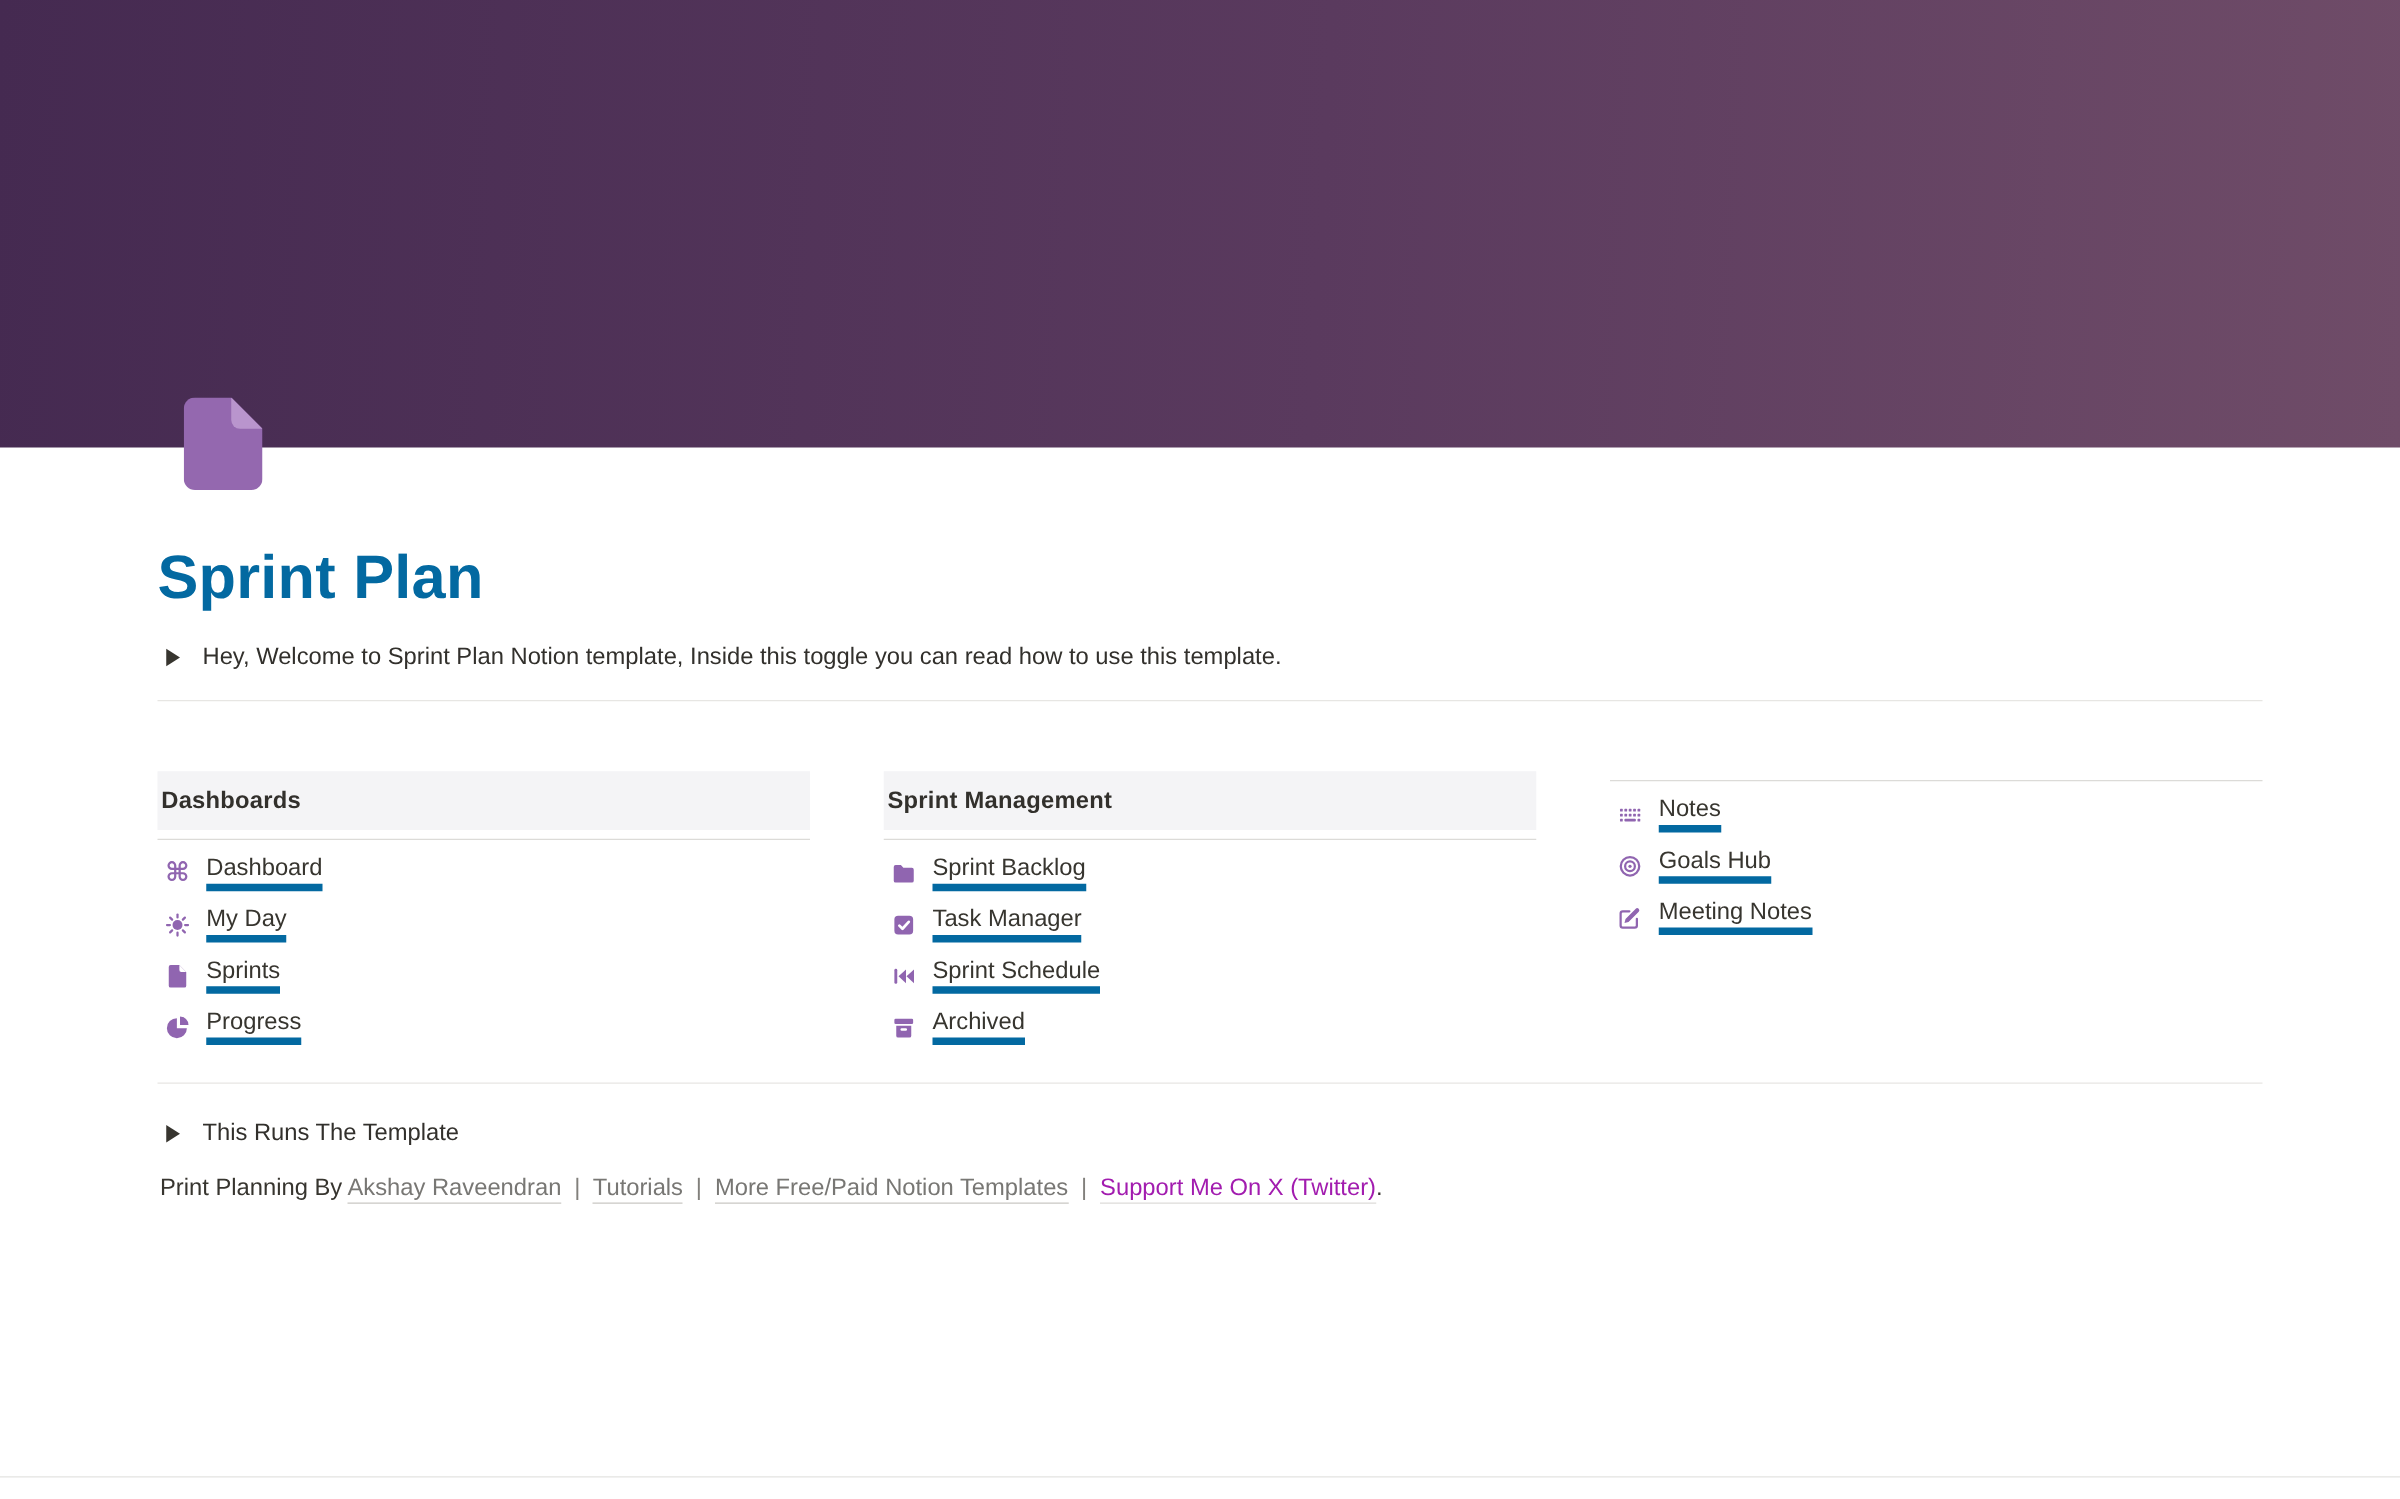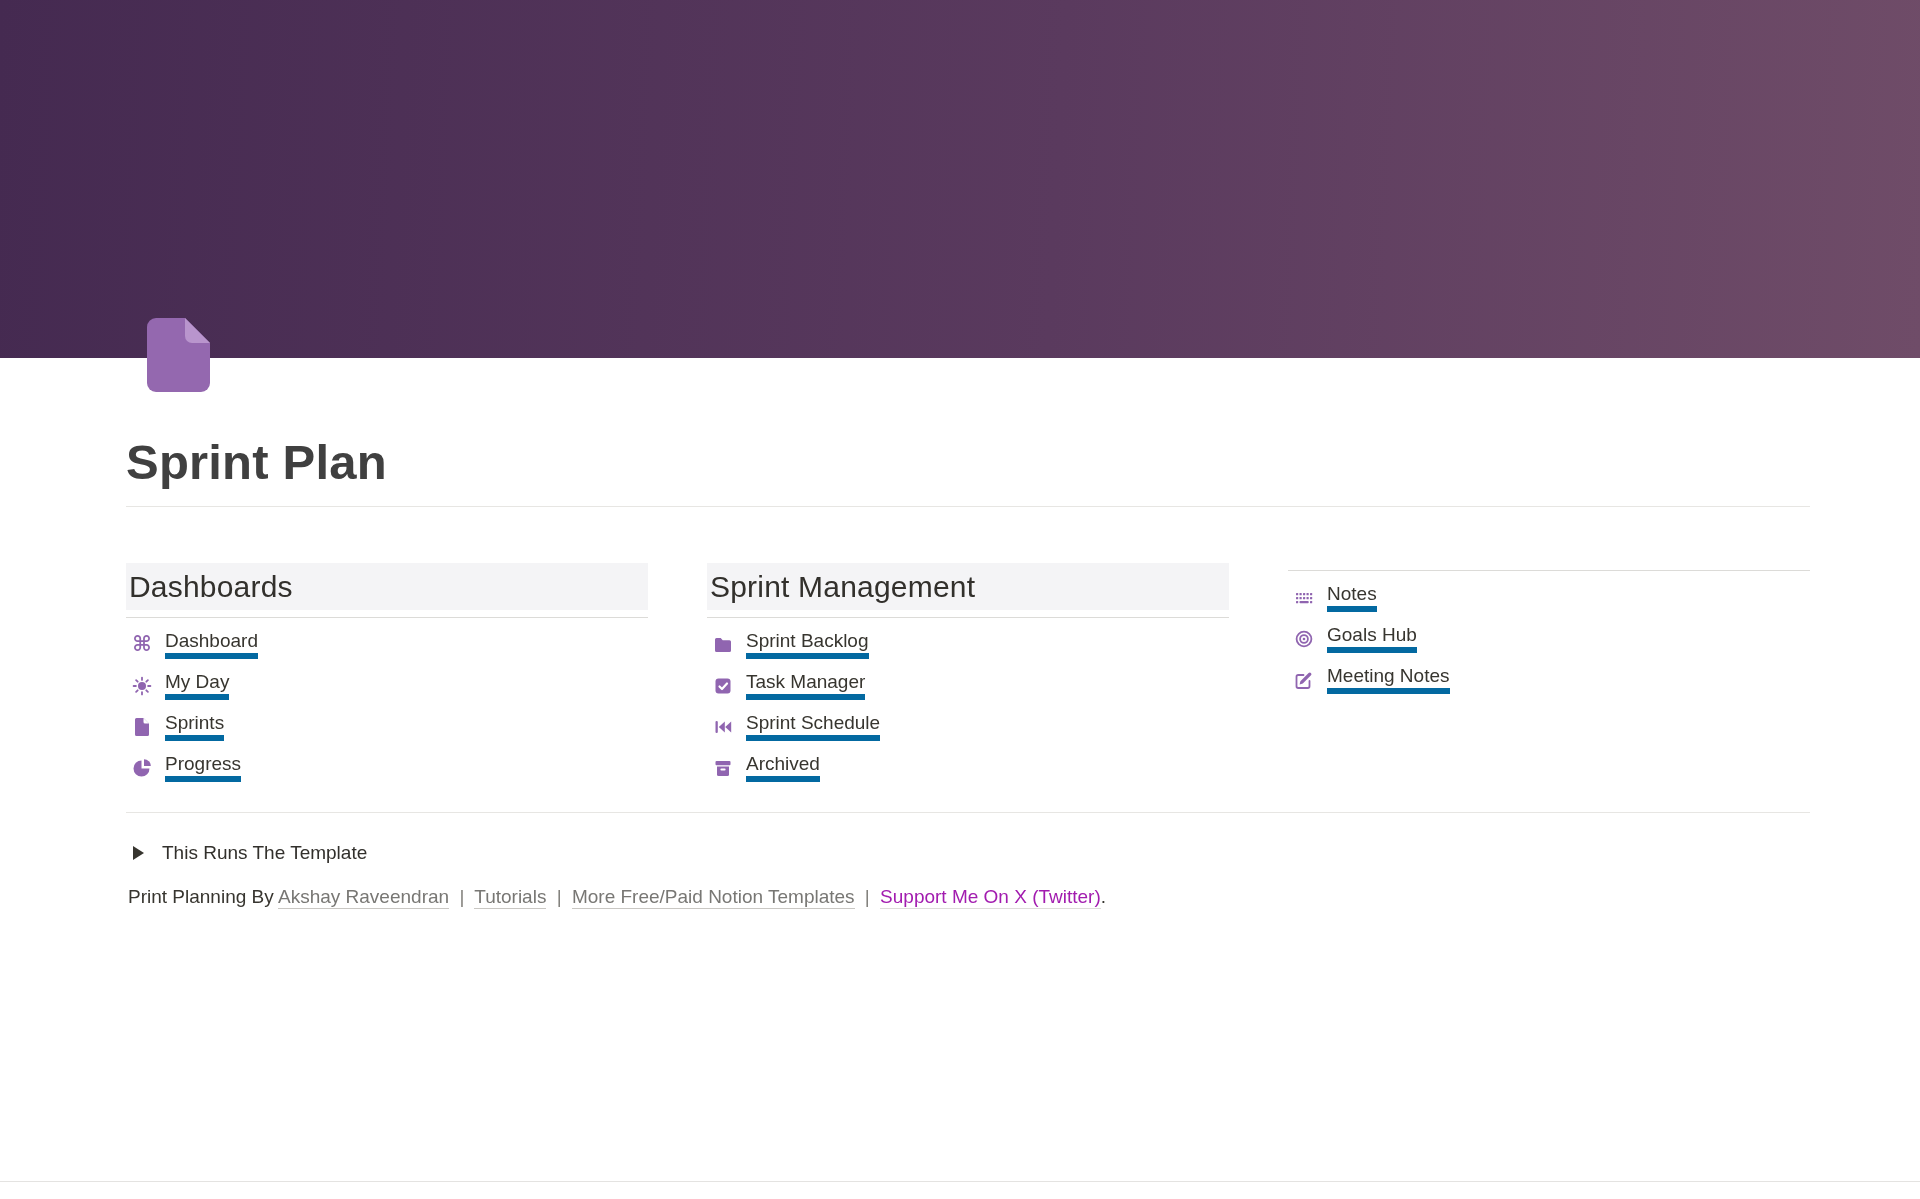--- a/index.html
+++ b/index.html
@@ -27,21 +27,21 @@
 
   
   .content {
     padding: 0 110px 0 126px;
   }
   .page-title {
     margin-top: 76px;
     font-size: 49px;
     font-weight: 700;
     line-height: 1.15;
-    color: #404040;
+    color: #0369a1;
     letter-spacing: 0.2px;
   }
 
   
   .toggles { margin-top: 16px; }
   .toggle-row {
     display: flex;
     align-items: center;
     padding: 7px 2px;
     cursor: pointer;
@@ -74,22 +74,22 @@
   }
   .col { flex: 1 1 0; min-width: 0; }
   .col-header {
     background: var(--header-block-bg, #f4f4f6);
     height: 47px;
     display: flex;
     align-items: center;
     padding: 0 8px 0 3px;
   }
   .col-header h2 {
-    font-size: 30px;
-    font-weight: 400;
+    font-size: 19px;
+    font-weight: 700;
     color: #32302c;
     letter-spacing: 0.2px;
   }
   .col-divider {
     border-top: 1px solid #dcdbd8;
     margin-top: 7px;
   }
   .items { margin-top: 6px; }
   .item {
     display: flex;
@@ -163,20 +163,24 @@
     <path d="M 9 0 H 38 L 63 25 V 65 A 9 9 0 0 1 54 74 H 9 A 9 9 0 0 1 0 65 V 9 A 9 9 0 0 1 9 0 Z" fill="#9468af"></path>
     <path d="M 38 0 L 63 25 H 45 A 7 7 0 0 1 38 18 Z" fill="#b995cd"></path>
   </svg>
 </div>
 
 <div class="content">
 
   <h1 class="page-title">Sprint Plan</h1>
 
   <div class="toggles">
+    <div class="toggle-row">
+      <span class="tri"></span>
+      <span class="toggle-text">Hey, Welcome to Sprint Plan Notion template, Inside this toggle you can read how to use this template.</span>
+    </div>
   </div>
 
   <div class="divider"></div>
 
   <div class="columns">
 
     <div class="col">
       <div class="col-header">
         <h2>Dashboards</h2>
       </div>

